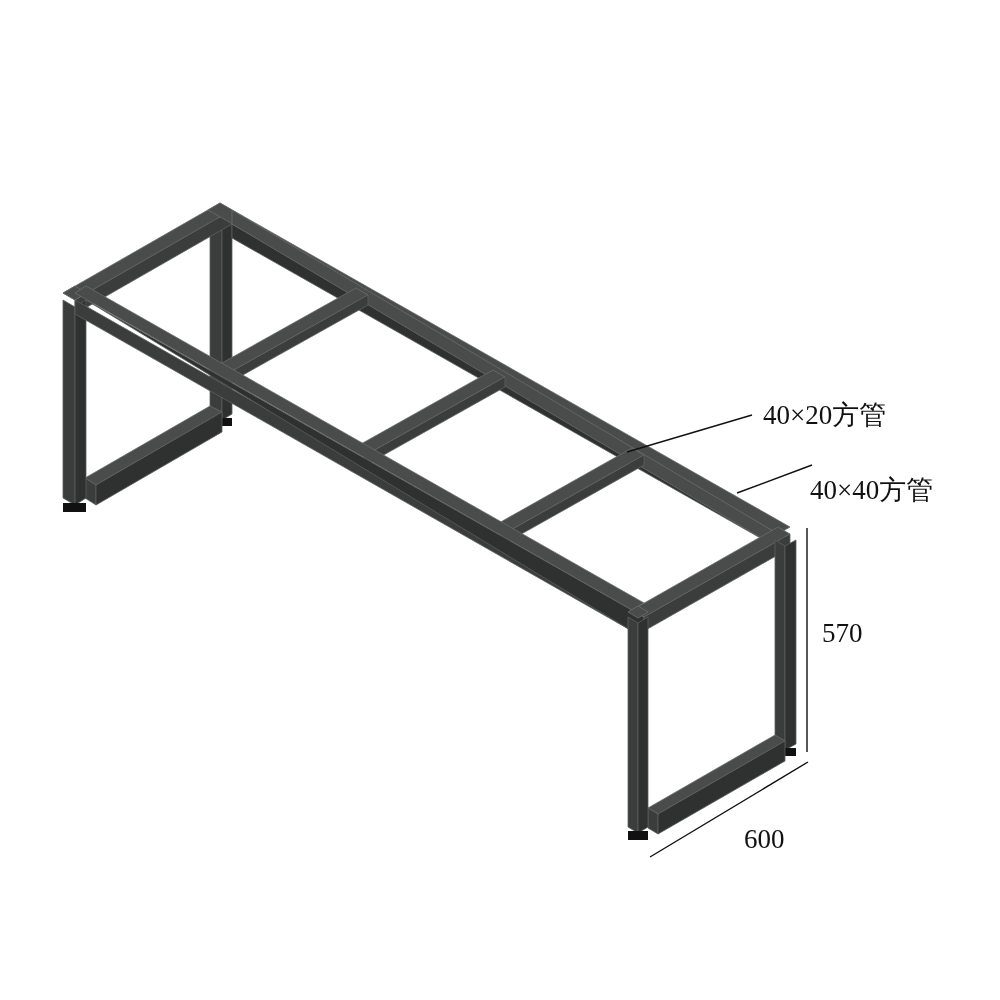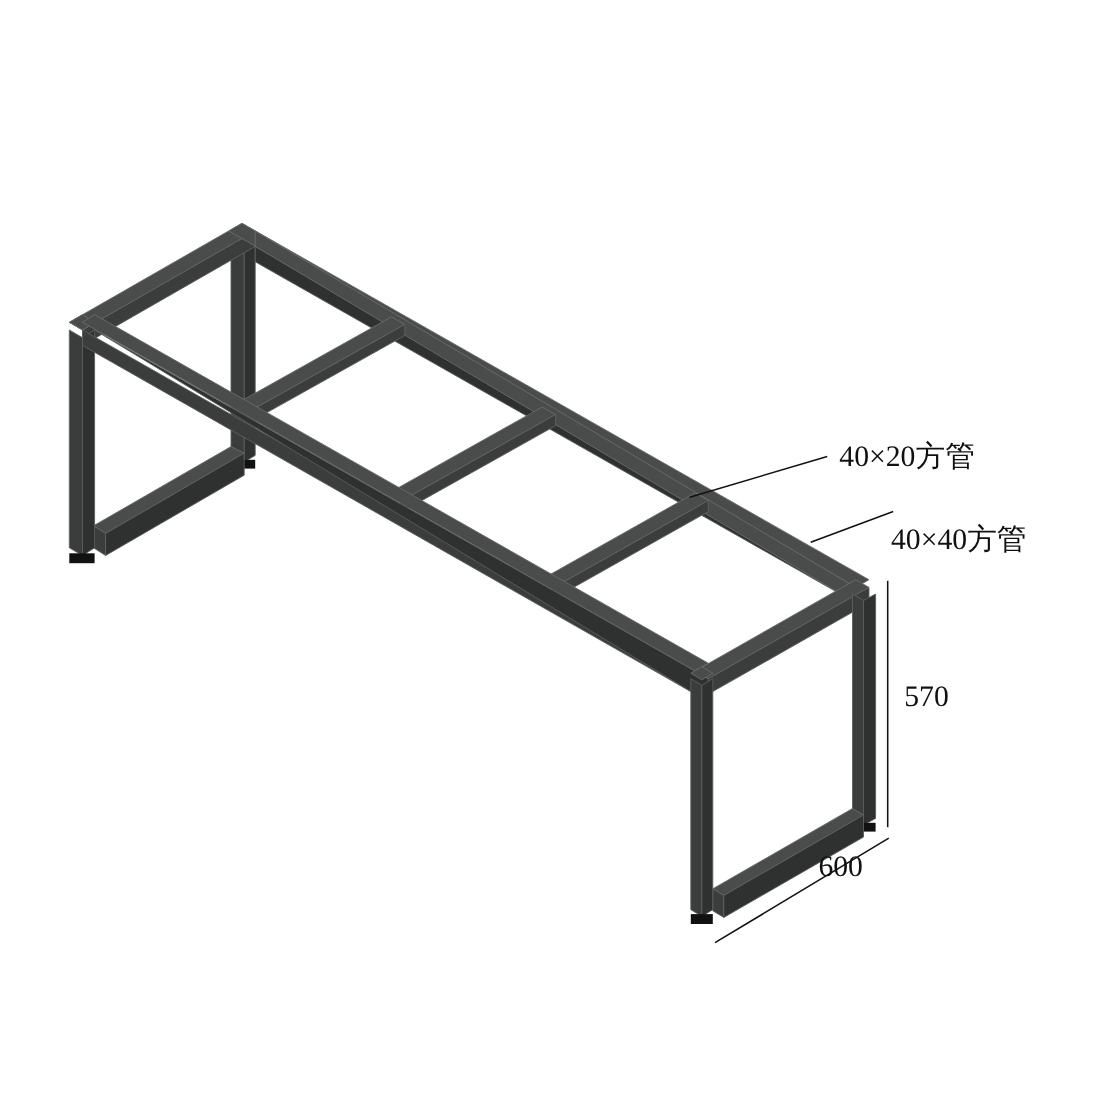--- a/index.html
+++ b/index.html
@@ -94,14 +94,14 @@
     <line class="leader" x1="627" y1="452" x2="752" y2="415"></line>
     <line class="leader" x1="737" y1="493" x2="812" y2="465"></line>
 
     <line class="leader" x1="807" y1="528" x2="807" y2="752"></line>
     <line class="leader" x1="650" y1="857" x2="808" y2="762"></line>
   </svg>
 
   <span class="label" style="left:763px; top:402px;">40×20方管</span>
   <span class="label" style="left:810px; top:455px;margin-top:22px;">40×40方管</span>
   <span class="label" style="left:822px; top:620px;">570</span>
-  <span class="label" style="left:744px; top:774px;">600</span>
+  <span class="label" style="left:744px; top:826px;">600</span>
 </div>
 
 </body></html>

